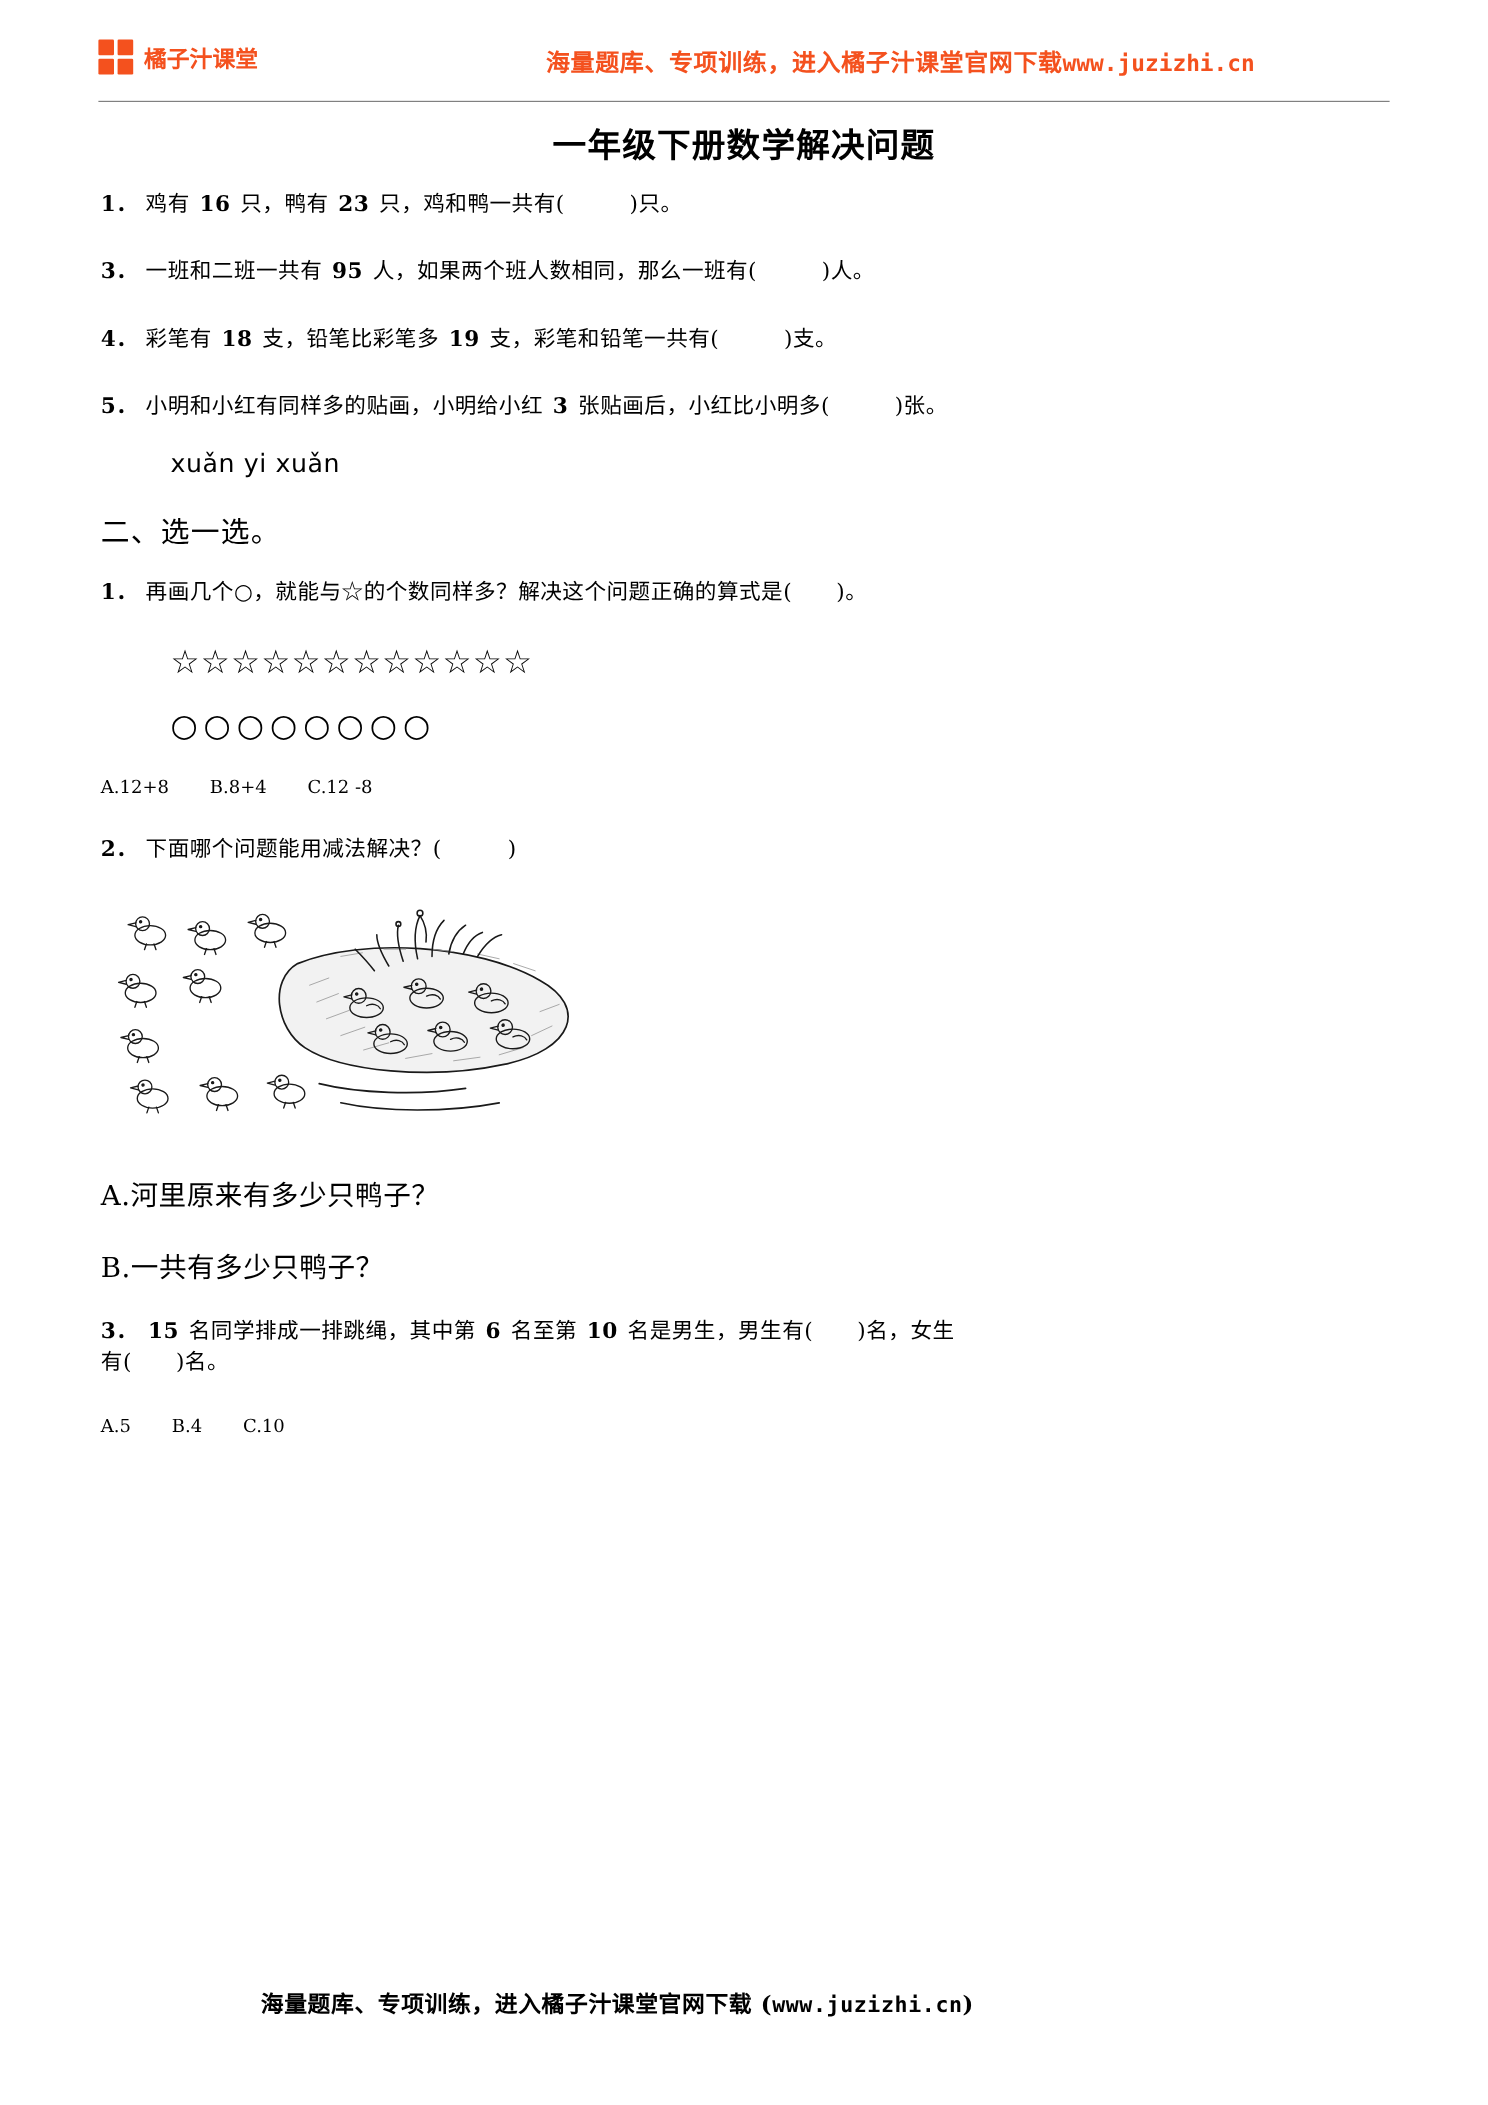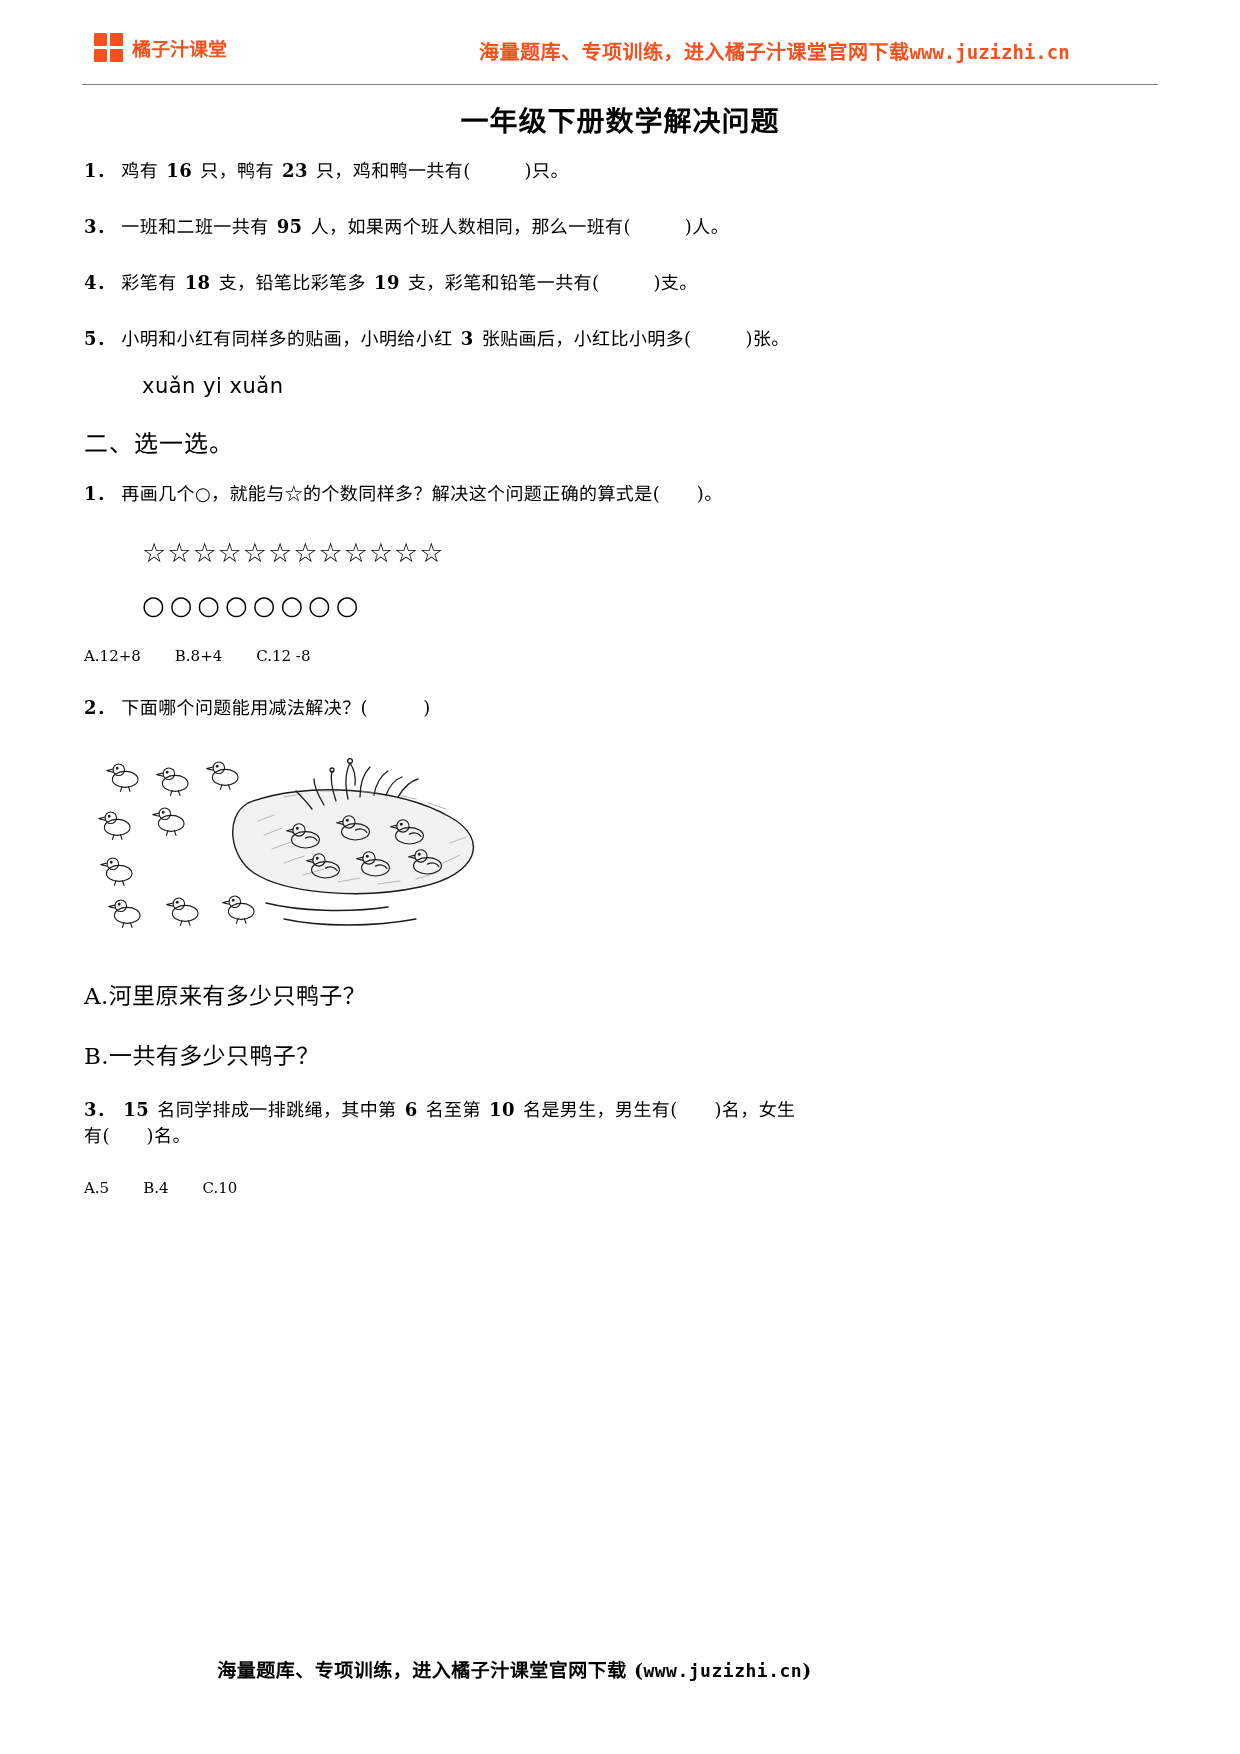--- a/index.html
+++ b/index.html
@@ -24,21 +24,21 @@
 
   
   .header {
     position: absolute;
     left: 0; top: 0;
     width: 1240px;
     height: 88px;
   }
   .brand {
     position: absolute;
-    left: 94px;
+    left: 82px;
     top: 32px;
     display: flex;
     align-items: center;
     gap: 8px;
   }
   .logo-mark {
     width: 30px;
     height: 30px;
     display: grid;
     grid-template-columns: 13px 13px;
@@ -65,21 +65,20 @@
   .header-promo {
     position: absolute;
     left: 455px;
     top: 36px;
     font-family: "DejaVu Serif", "Liberation Serif", serif;
     font-weight: bold;
     font-size: 20px;
     color: #f4511e;
     white-space: nowrap;
     letter-spacing: 0.5px;
-    margin-left: 24px;
   }
   .header-promo .url {
     font-family: "DejaVu Sans Mono", "Liberation Mono", monospace;
     font-size: 19px;
     letter-spacing: 0px;
   }
   .header-rule {
     position: absolute;
     left: 82px;
     top: 84px;

